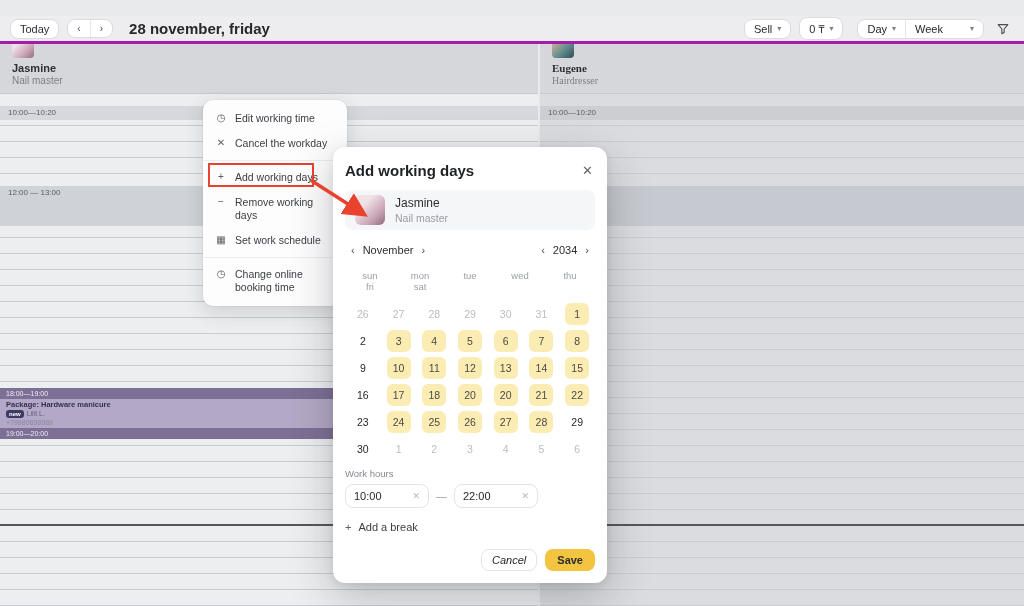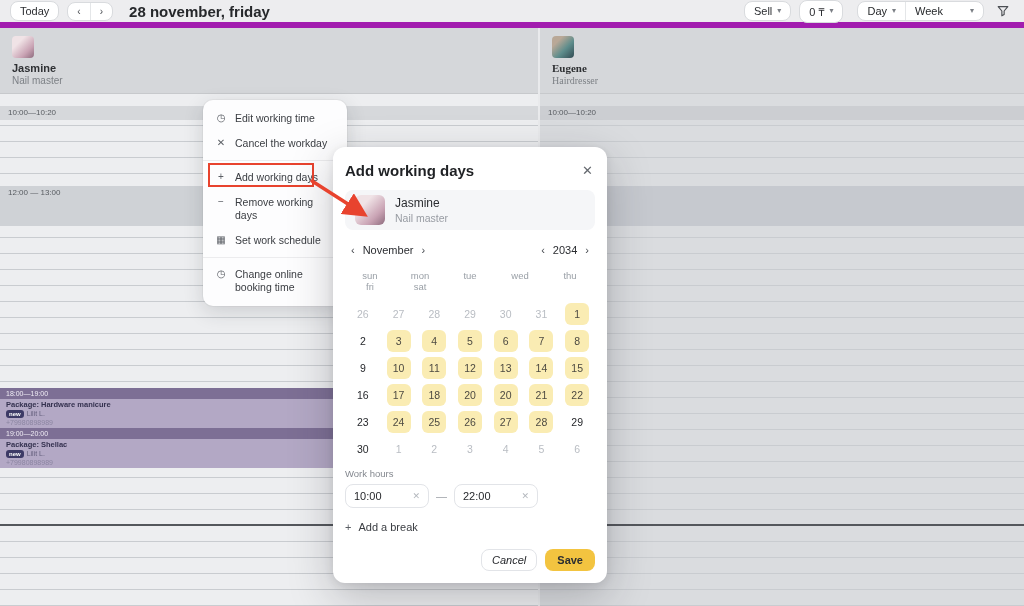--- a/index.html
+++ b/index.html
@@ -5,22 +5,22 @@
   * { margin:0; padding:0; box-sizing:border-box; }
   html,body { width:1024px; height:606px; }
   body {
     position:relative; overflow:hidden;
     font-family:"Liberation Sans", sans-serif;
     background:#e9eaec; color:#26282b;
   }
 
   
   .topbar {
-    position:absolute; left:0; top:0; width:1024px; height:28px;
-    background:#ededef; border-bottom:6px solid #a21caf;
+    position:absolute; left:0; top:16px; width:1024px; height:28px;
+    background:#ededef; border-bottom:3px solid #a21caf;
     display:flex; align-items:center; padding:0 10px; z-index:3;
   }
   .btn {
     background:#fff; border:1px solid #d9dbde; border-radius:8px;
     font-size:11px; color:#2c2e32; padding:3px 9px; display:flex;
     align-items:center; gap:5px; cursor:pointer; white-space:nowrap;
   }
   .caret { font-size:8px; color:#7b7f85; line-height:1; }
   .navgroup { display:flex; margin-left:8px; background:#fff; border:1px solid #d9dbde; border-radius:8px; overflow:hidden; }
   .navgroup .nav-btn { padding:3px 9px; font-size:10px; color:#4b4e53; cursor:pointer; }
@@ -192,28 +192,20 @@
           <div class="appt-pkg">Package: Hardware manicure</div>
           <div class="appt-row">
             <span class="appt-badge">new</span>
             <span class="appt-client">Lilit L.</span>
           </div>
           <div class="appt-phone">+79980898989</div>
         </div>
       </div>
       <div class="appt">
         <div class="appt-head">19:00—20:00</div>
-        <div class="appt-body">
-          <div class="appt-pkg">Package: Shellac</div>
-          <div class="appt-row">
-            <span class="appt-badge">new</span>
-            <span class="appt-client">Lilit L.</span>
-          </div>
-          <div class="appt-phone">+79980898989</div>
-        </div>
       </div>
     </div>
   <div class="time-line"></div>
 </div>
 
 <div class="context-menu">
     <div class="menu-item">
       <span class="mi-icon">◷</span>
       <span class="mi-label">Edit working time</span>
     </div>

